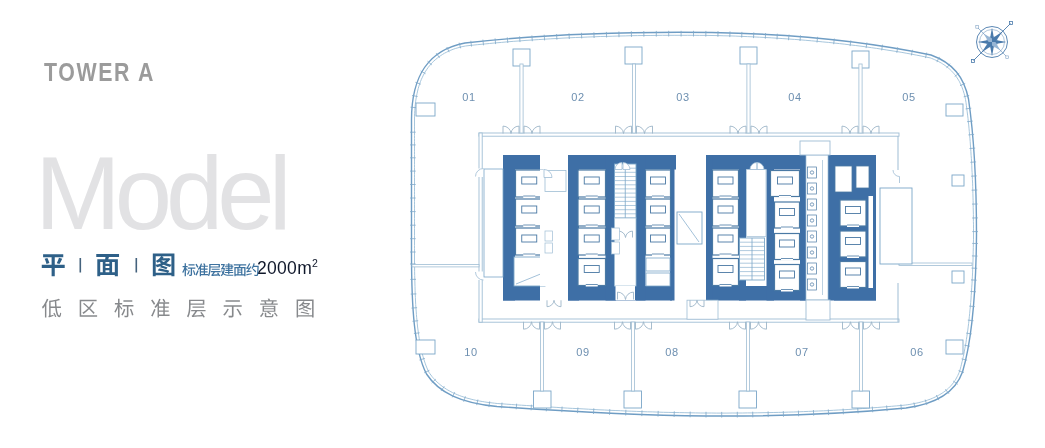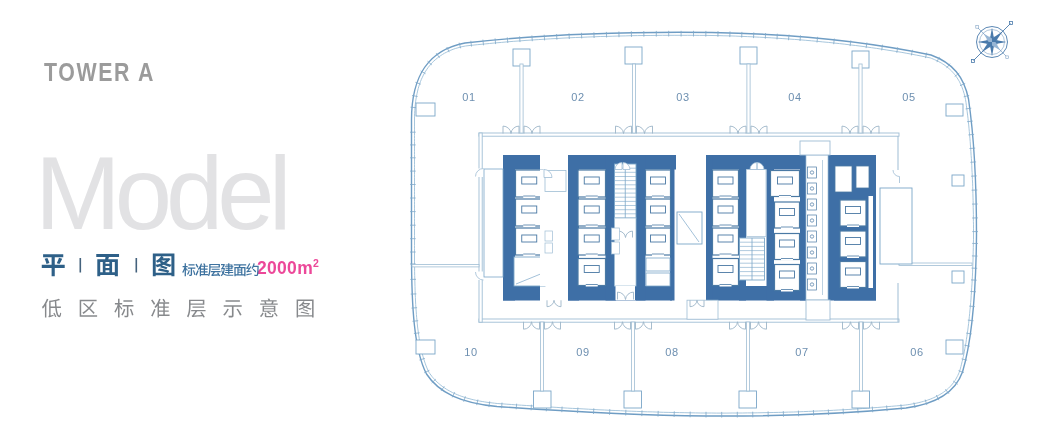--- a/index.html
+++ b/index.html
@@ -6,21 +6,21 @@
 body{font-family:"Liberation Sans",sans-serif;position:relative;}
 .abs{position:absolute;}
 </style>
 </head>
 <body>
 
 <div class="abs" style="left:44px;top:57px;font-size:26px;font-weight:bold;letter-spacing:2px;color:#9b9b9b;transform:scaleX(0.82);transform-origin:0 0;">TOWER A</div>
 
 <div class="abs" style="left:35px;top:129px;font-family:Liberation Sans, sans-serif;font-size:103px;color:#e2e2e4;letter-spacing:-6px;margin-top:6px;">Model</div>
 
-<div class="abs" style="left:257px;top:256.5px;color:#ec4899;font-size:17.5px;font-weight:bold;letter-spacing:0.3px;">2000m<span style="font-size:10.5px;vertical-align:7px;letter-spacing:0;">2</span></div>
+<div class="abs" style="left:257px;top:256.5px;color:#0f172a;font-size:17.5px;font-weight:normal;letter-spacing:0.3px;">2000m<span style="font-size:10.5px;vertical-align:7px;letter-spacing:0;">2</span></div>
 
 <svg class="abs" style="left:0;top:0;" width="1045" height="448" viewBox="0 0 1045 448">
 <g fill="none">
       <path d="M 411.5 120.0 C 411.5 76.0 428.0 50.0 465.0 43.0 C 545.0 34.0 630.0 31.5 712.0 32.5 C 792.0 34.0 870.0 42.0 931.0 55.0 C 953.0 63.0 964.0 77.0 968.5 99.0 C 974.5 140.0 976.5 190.0 976.5 235.0 C 976.0 292.0 971.5 342.0 962.5 372.0 C 955.0 393.0 936.0 404.0 906.0 408.0 C 843.0 414.0 776.0 416.5 706.0 416.0 C 636.0 415.5 560.0 411.0 497.0 406.5 C 461.0 403.0 439.0 393.0 426.5 374.0 C 414.0 350.0 411.5 306.0 411.5 252.0 C 411.5 208.0 411.5 160.0 411.5 120.0 Z" stroke="#6f9dc4" stroke-width="1.4"></path>
       <path d="M 414.5 120.0 L 414.5 116.8 L 414.6 113.7 L 414.8 110.6 L 415.0 107.6 L 415.3 104.7 L 415.6 101.8 L 416.0 99.0 L 416.5 96.3 L 417.0 93.7 L 417.6 91.1 L 418.2 88.6 L 418.9 86.2 L 419.7 83.8 L 420.5 81.5 L 421.4 79.3 L 422.4 77.2 L 423.4 75.1 L 424.5 73.1 L 425.6 71.2 L 426.9 69.3 L 428.1 67.5 L 429.5 65.8 L 430.9 64.1 L 432.3 62.5 L 433.9 61.0 L 435.5 59.6 L 437.2 58.2 L 438.9 56.8 L 440.7 55.6 L 442.6 54.4 L 444.5 53.2 L 446.6 52.2 L 448.7 51.1 L 450.9 50.2 L 453.1 49.3 L 455.4 48.5 L 457.9 47.8 L 460.3 47.1 L 462.9 46.5 L 465.4 46.0 L 471.3 45.3 L 477.3 44.7 L 483.4 44.1 L 489.4 43.5 L 495.5 42.9 L 501.6 42.4 L 507.7 41.8 L 513.8 41.3 L 519.9 40.9 L 526.0 40.4 L 532.2 40.0 L 538.3 39.6 L 544.5 39.2 L 550.7 38.8 L 556.9 38.5 L 563.0 38.1 L 569.2 37.8 L 575.4 37.5 L 581.7 37.3 L 587.9 37.0 L 594.1 36.8 L 600.3 36.5 L 606.5 36.4 L 612.8 36.2 L 619.0 36.0 L 625.2 35.9 L 631.4 35.7 L 637.7 35.6 L 643.9 35.5 L 650.1 35.5 L 656.3 35.4 L 662.5 35.3 L 668.7 35.3 L 674.9 35.3 L 681.1 35.3 L 687.3 35.3 L 693.5 35.3 L 699.7 35.4 L 705.8 35.4 L 712.0 35.5 L 717.9 35.6 L 723.9 35.8 L 729.9 35.9 L 735.8 36.1 L 741.8 36.4 L 747.7 36.6 L 753.6 36.9 L 759.5 37.2 L 765.4 37.5 L 771.2 37.8 L 777.0 38.2 L 782.9 38.6 L 788.6 39.0 L 794.4 39.4 L 800.1 39.8 L 805.8 40.3 L 811.5 40.8 L 817.1 41.3 L 822.7 41.9 L 828.3 42.4 L 833.9 43.0 L 839.4 43.6 L 844.8 44.2 L 850.2 44.9 L 855.6 45.5 L 861.0 46.2 L 866.2 46.9 L 871.5 47.7 L 876.7 48.4 L 881.8 49.2 L 886.9 50.0 L 892.0 50.8 L 897.0 51.6 L 901.9 52.4 L 906.8 53.3 L 911.7 54.2 L 916.4 55.1 L 921.1 56.0 L 925.8 57.0 L 930.3 57.9 L 931.5 58.4 L 933.1 59.0 L 934.6 59.7 L 936.0 60.3 L 937.4 61.0 L 938.8 61.7 L 940.1 62.4 L 941.4 63.1 L 942.6 63.9 L 943.9 64.7 L 945.0 65.5 L 946.2 66.3 L 947.3 67.1 L 948.3 68.0 L 949.4 68.9 L 950.4 69.8 L 951.3 70.7 L 952.2 71.7 L 953.1 72.7 L 954.0 73.7 L 954.8 74.7 L 955.7 75.8 L 956.4 76.8 L 957.2 78.0 L 957.9 79.1 L 958.6 80.3 L 959.3 81.4 L 959.9 82.7 L 960.5 83.9 L 961.1 85.2 L 961.7 86.5 L 962.2 87.8 L 962.7 89.2 L 963.2 90.6 L 963.6 92.0 L 964.1 93.5 L 964.5 95.0 L 964.9 96.5 L 965.2 98.0 L 965.5 99.5 L 966.0 102.5 L 966.4 105.6 L 966.8 108.8 L 967.2 111.9 L 967.6 115.1 L 968.0 118.3 L 968.3 121.6 L 968.7 124.9 L 969.0 128.2 L 969.3 131.5 L 969.6 134.8 L 969.9 138.2 L 970.2 141.6 L 970.4 145.0 L 970.7 148.4 L 970.9 151.8 L 971.1 155.3 L 971.4 158.7 L 971.6 162.2 L 971.8 165.7 L 971.9 169.1 L 972.1 172.6 L 972.3 176.1 L 972.4 179.6 L 972.6 183.1 L 972.7 186.6 L 972.8 190.1 L 972.9 193.6 L 973.0 197.1 L 973.1 200.6 L 973.2 204.1 L 973.2 207.6 L 973.3 211.0 L 973.4 214.5 L 973.4 218.0 L 973.4 221.4 L 973.5 224.8 L 973.5 228.2 L 973.5 231.6 L 973.5 235.0 L 973.5 239.2 L 973.4 243.4 L 973.3 247.6 L 973.2 251.8 L 973.1 255.9 L 973.0 260.0 L 972.9 264.1 L 972.7 268.1 L 972.6 272.1 L 972.4 276.1 L 972.2 280.0 L 972.0 283.9 L 971.7 287.7 L 971.5 291.5 L 971.2 295.3 L 971.0 299.0 L 970.7 302.6 L 970.4 306.3 L 970.0 309.8 L 969.7 313.3 L 969.3 316.8 L 969.0 320.2 L 968.6 323.6 L 968.2 326.9 L 967.8 330.1 L 967.3 333.3 L 966.9 336.4 L 966.4 339.5 L 966.0 342.5 L 965.5 345.4 L 964.9 348.3 L 964.4 351.1 L 963.9 353.9 L 963.3 356.6 L 962.7 359.2 L 962.1 361.7 L 961.5 364.2 L 960.9 366.6 L 960.3 368.9 L 959.6 371.1 L 959.1 372.5 L 958.5 373.9 L 957.9 375.3 L 957.2 376.6 L 956.5 377.9 L 955.8 379.2 L 955.0 380.5 L 954.2 381.7 L 953.3 382.9 L 952.4 384.0 L 951.5 385.1 L 950.5 386.2 L 949.4 387.3 L 948.4 388.3 L 947.3 389.3 L 946.1 390.3 L 944.9 391.2 L 943.7 392.1 L 942.4 393.0 L 941.1 393.8 L 939.7 394.6 L 938.3 395.4 L 936.9 396.2 L 935.4 396.9 L 933.9 397.6 L 932.3 398.3 L 930.7 399.0 L 929.0 399.6 L 927.3 400.2 L 925.5 400.8 L 923.7 401.3 L 921.9 401.8 L 920.0 402.3 L 918.1 402.8 L 916.1 403.2 L 914.1 403.6 L 912.0 404.0 L 909.9 404.4 L 907.8 404.7 L 905.7 405.0 L 901.0 405.5 L 896.3 405.9 L 891.5 406.3 L 886.7 406.7 L 881.9 407.1 L 877.2 407.5 L 872.3 407.8 L 867.5 408.2 L 862.7 408.5 L 857.8 408.9 L 852.9 409.2 L 848.1 409.5 L 843.2 409.8 L 838.3 410.0 L 833.3 410.3 L 828.4 410.6 L 823.4 410.8 L 818.5 411.0 L 813.5 411.2 L 808.5 411.4 L 803.5 411.6 L 798.5 411.8 L 793.5 412.0 L 788.4 412.1 L 783.4 412.3 L 778.3 412.4 L 773.2 412.5 L 768.1 412.6 L 763.0 412.7 L 757.9 412.8 L 752.7 412.9 L 747.6 412.9 L 742.4 413.0 L 737.3 413.0 L 732.1 413.0 L 726.9 413.1 L 721.7 413.1 L 716.5 413.1 L 711.3 413.0 L 706.0 413.0 L 700.8 413.0 L 695.5 412.9 L 690.2 412.8 L 684.9 412.7 L 679.6 412.6 L 674.2 412.5 L 668.9 412.4 L 663.5 412.3 L 658.1 412.1 L 652.8 411.9 L 647.4 411.8 L 642.0 411.6 L 636.6 411.4 L 631.2 411.2 L 625.8 411.0 L 620.5 410.7 L 615.1 410.5 L 609.7 410.3 L 604.4 410.0 L 599.0 409.8 L 593.7 409.5 L 588.4 409.2 L 583.1 408.9 L 577.8 408.6 L 572.5 408.4 L 567.3 408.1 L 562.1 407.8 L 556.9 407.4 L 551.7 407.1 L 546.6 406.8 L 541.5 406.5 L 536.4 406.2 L 531.4 405.8 L 526.4 405.5 L 521.4 405.2 L 516.5 404.9 L 511.6 404.5 L 506.8 404.2 L 502.0 403.8 L 497.2 403.5 L 494.6 403.2 L 492.1 402.9 L 489.5 402.6 L 487.0 402.3 L 484.6 401.9 L 482.2 401.5 L 479.9 401.1 L 477.6 400.7 L 475.4 400.2 L 473.2 399.7 L 471.1 399.2 L 469.0 398.6 L 467.0 398.1 L 465.0 397.5 L 463.1 396.8 L 461.2 396.2 L 459.4 395.5 L 457.6 394.8 L 455.9 394.1 L 454.2 393.3 L 452.5 392.6 L 450.9 391.7 L 449.4 390.9 L 447.9 390.1 L 446.4 389.2 L 445.0 388.2 L 443.6 387.3 L 442.2 386.3 L 440.9 385.3 L 439.7 384.3 L 438.4 383.2 L 437.2 382.2 L 436.1 381.0 L 435.0 379.9 L 433.9 378.7 L 432.8 377.5 L 431.8 376.3 L 430.9 375.0 L 429.9 373.7 L 429.1 372.5 L 428.3 370.9 L 427.4 369.0 L 426.6 367.1 L 425.8 365.1 L 425.1 363.1 L 424.4 361.0 L 423.7 358.8 L 423.0 356.5 L 422.4 354.1 L 421.8 351.7 L 421.2 349.2 L 420.7 346.7 L 420.2 344.0 L 419.7 341.4 L 419.2 338.6 L 418.8 335.8 L 418.4 332.9 L 418.0 330.0 L 417.6 327.0 L 417.3 323.9 L 417.0 320.8 L 416.7 317.7 L 416.4 314.4 L 416.2 311.1 L 415.9 307.8 L 415.7 304.4 L 415.5 301.0 L 415.4 297.5 L 415.2 294.0 L 415.1 290.4 L 415.0 286.7 L 414.9 283.0 L 414.8 279.3 L 414.7 275.5 L 414.6 271.7 L 414.6 267.9 L 414.5 264.0 L 414.5 260.0 L 414.5 256.0 L 414.5 252.0 L 414.5 248.7 L 414.5 245.4 L 414.5 242.0 L 414.5 238.7 L 414.5 235.3 L 414.5 232.0 L 414.5 228.6 L 414.5 225.2 L 414.5 221.8 L 414.5 218.4 L 414.5 215.0 L 414.5 211.6 L 414.5 208.2 L 414.5 204.8 L 414.5 201.4 L 414.5 198.0 L 414.5 194.7 L 414.5 191.3 L 414.5 187.9 L 414.5 184.5 L 414.5 181.1 L 414.5 177.8 L 414.5 174.4 L 414.5 171.1 L 414.5 167.7 L 414.5 164.4 L 414.5 161.1 L 414.5 157.8 L 414.5 154.6 L 414.5 151.3 L 414.5 148.1 L 414.5 144.9 L 414.5 141.7 L 414.5 138.5 L 414.5 135.4 L 414.5 132.2 L 414.5 129.1 L 414.5 126.1 L 414.5 123.0 Z" stroke="#9dbfd8" stroke-width="0.9"></path>
       <g stroke="#7fa8c9" stroke-width="0.8">
         <line x1="410.5" y1="107.2" x2="416.2" y2="107.7"></line>
         <line x1="412.0" y1="95.5" x2="417.6" y2="96.5"></line>
         <line x1="415.4" y1="82.3" x2="420.8" y2="84.2"></line>
         <line x1="420.6" y1="70.9" x2="425.5" y2="73.7"></line>

